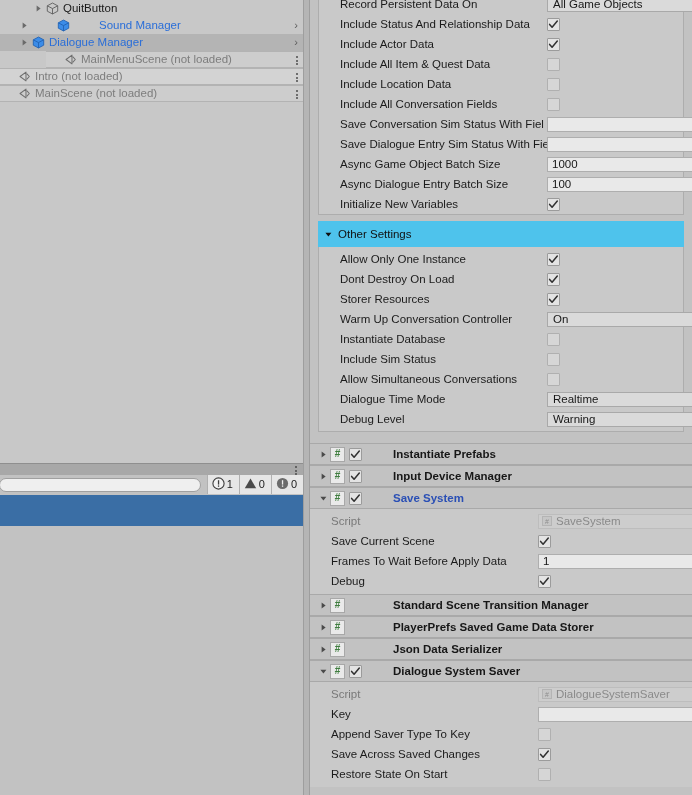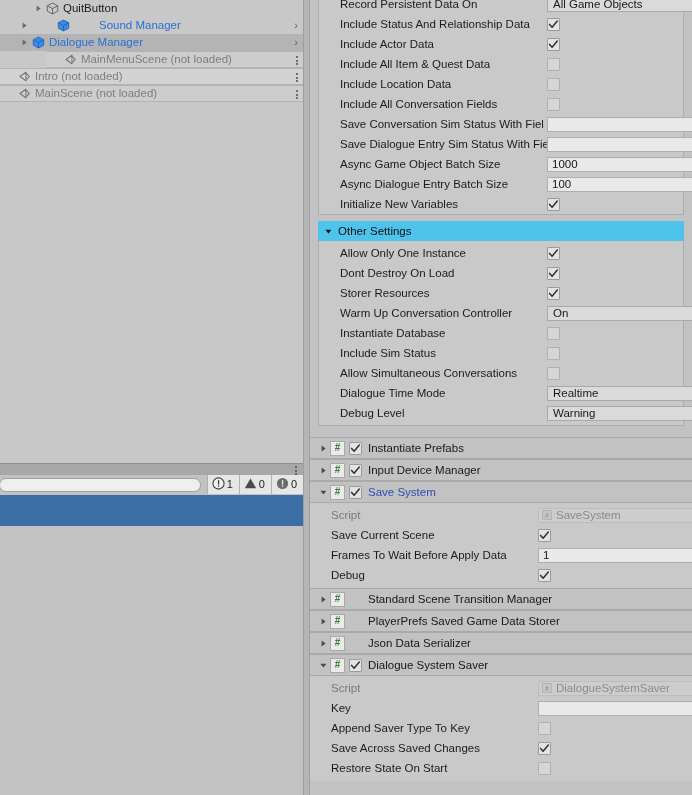--- a/index.html
+++ b/index.html
@@ -75,31 +75,31 @@
   
   .objfield{height:15px;background:#cdcdcd;border:1px solid #bdbdbd;box-sizing:border-box;display:flex;align-items:center;padding-left:3px;gap:4px;width:160px;overflow:hidden;}
   .objfield .sicon{width:10px;height:10px;flex:0 0 10px;background:#c6c6c6;border:1px solid #b4b4b4;box-sizing:border-box;display:flex;align-items:center;justify-content:center;font-size:7px;color:#8e8e8e;line-height:7px;}
   .objfield .sname{font-size:11.5px;color:#8a8a8a;white-space:nowrap;}
 
   
   .panel{background:#c9c9c9;border:1px solid #adadad;border-top:none;box-sizing:border-box;margin:0 8px;}
   .panel.topless{border-top:1px solid #adadad;}
 
   
-  .foldhdr{margin:0 8px;height:20px;background:#4ec3ec;display:flex;align-items:center;padding-left:6px;box-sizing:border-box;}
+  .foldhdr{margin:0 8px;height:26px;background:#4ec3ec;display:flex;align-items:center;padding-left:6px;box-sizing:border-box;}
   .foldhdr .tri{margin-right:5px;display:flex;align-items:center;}
   .foldhdr .ftxt{font-size:11.5px;color:#111;font-weight:400;}
 
   
   .comphdr{position:relative;height:22px;background:#c2c2c2;border-top:1px solid #a9a9a9;border-bottom:1px solid #a9a9a9;display:flex;align-items:center;box-sizing:border-box;padding-left:6px;}
   .comphdr .arrow{width:14px;flex:0 0 14px;display:flex;align-items:center;justify-content:center;}
   .comphdr .cicon{width:15px;height:15px;flex:0 0 15px;background:#eaeaea;border:1px solid #a8a8a8;box-sizing:border-box;display:flex;align-items:center;justify-content:center;margin-right:4px;font-size:10px;color:#3f7d3f;font-weight:bold;line-height:10px;}
   .comphdr .ccb{width:13px;height:13px;flex:0 0 13px;background:#e3e3e3;border:1px solid #9b9b9b;box-sizing:border-box;display:flex;align-items:center;justify-content:center;margin-right:6px;border-radius:1px;}
   .comphdr .ccb.hidden{visibility:hidden;}
-  .comphdr .ctitle{font-size:11.5px;font-weight:normal;color:#171717;white-space:nowrap;}
+  .comphdr .ctitle{font-size:11.5px;font-weight:bold;color:#171717;white-space:nowrap;margin-left:25px;}
   .comphdr .ctitle.sel{color:#2a4fb5;}
 
   .sep{height:6px;background:#c2c2c2;}
   .body-bg{background:#c9c9c9;}
 </style>
 </head>
 <body>
 
 <div id="root">
 

